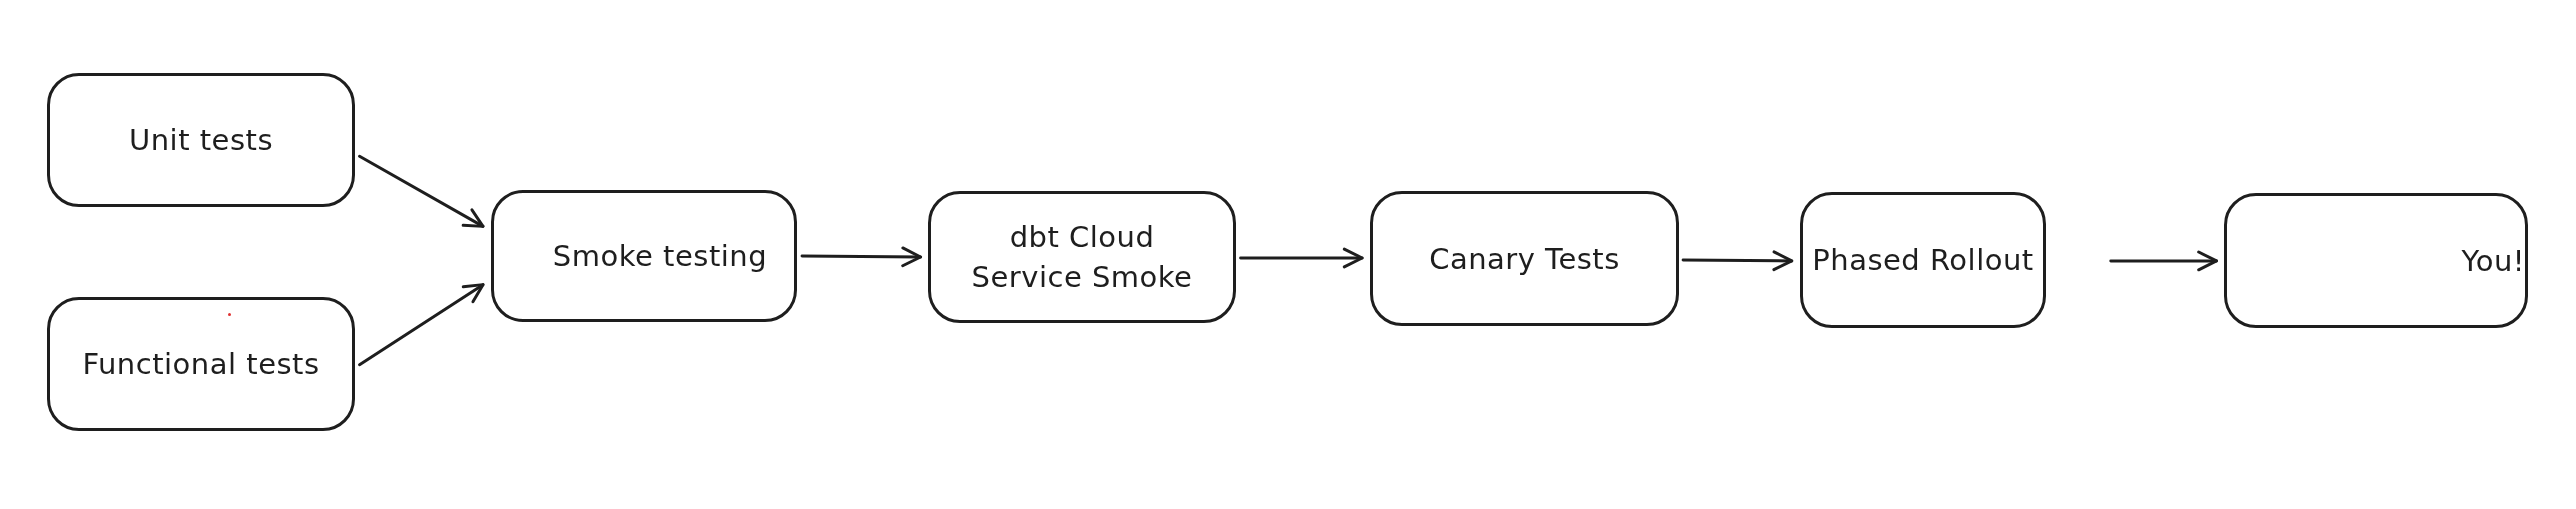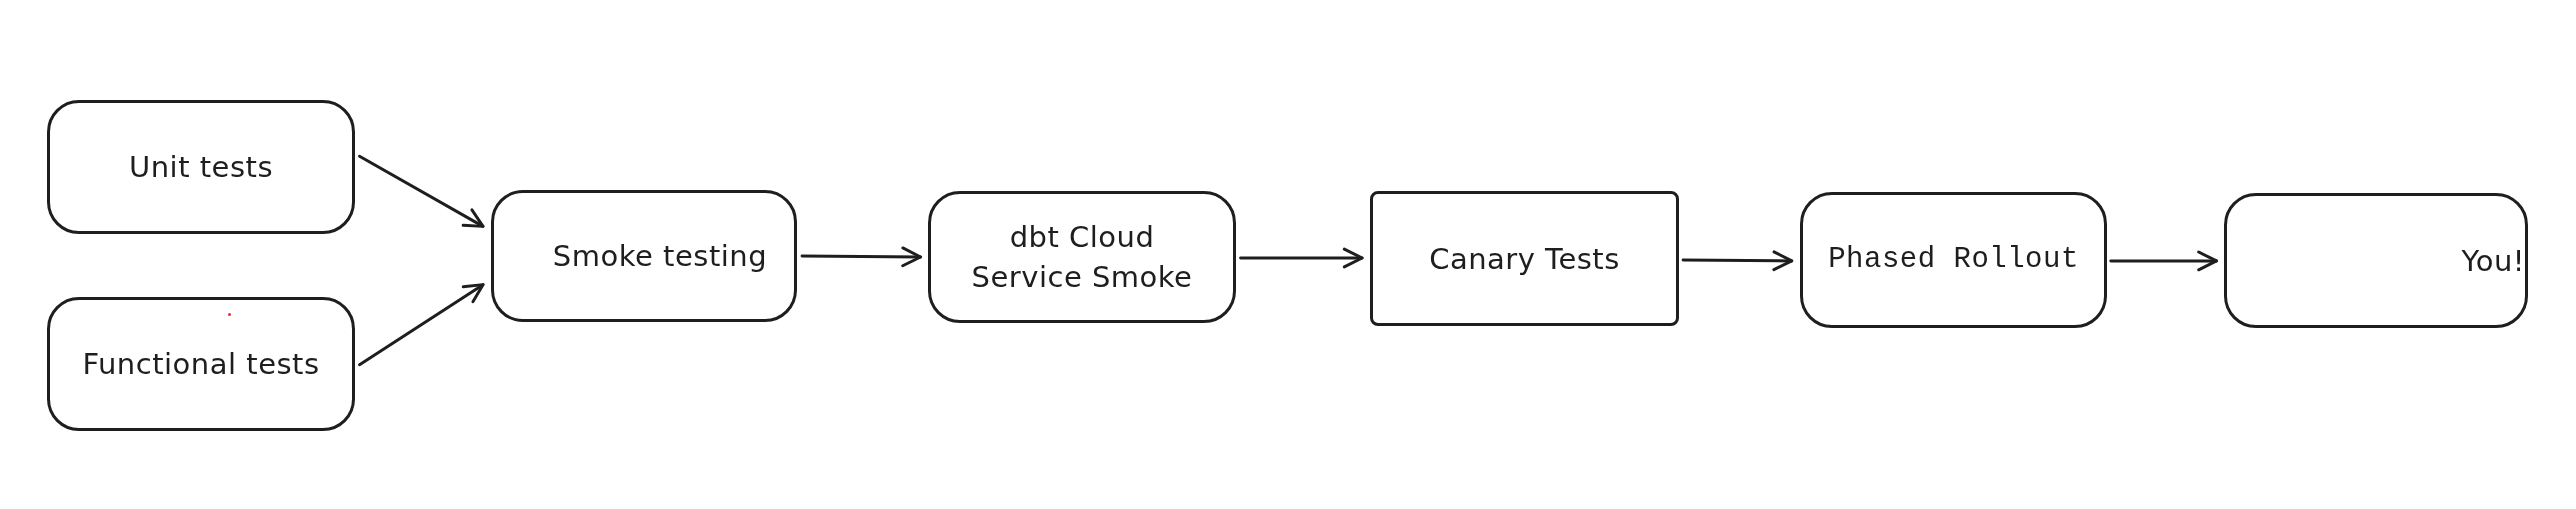--- a/index.html
+++ b/index.html
@@ -56,44 +56,44 @@
       </marker>
     </defs>
     <path d="M 364 158 L 489 229" fill="none" stroke="#1e1e1e" stroke-width="3" stroke-linecap="round" marker-end="url(#arrowhead)"></path>
     <path d="M 364 369 L 489 288" fill="none" stroke="#1e1e1e" stroke-width="3" stroke-linecap="round" marker-end="url(#arrowhead)"></path>
     <path d="M 812 259 L 932 260" fill="none" stroke="#1e1e1e" stroke-width="3" stroke-linecap="round" marker-end="url(#arrowhead)"></path>
     <path d="M 1256 261 L 1379 261" fill="none" stroke="#1e1e1e" stroke-width="3" stroke-linecap="round" marker-end="url(#arrowhead)"></path>
     <path d="M 1704 263 L 1814 264" fill="none" stroke="#1e1e1e" stroke-width="3" stroke-linecap="round" marker-end="url(#arrowhead)"></path>
     <path d="M 2137 264 L 2244 264" fill="none" stroke="#1e1e1e" stroke-width="3" stroke-linecap="round" marker-end="url(#arrowhead)"></path>
   </svg>
 
-  <div class="node" style="left:47px; top:100px; width:308px; height:134px;">
+  <div class="node" style="left:47px; top:73px; width:308px; height:134px;">
     <span class="node-label">Unit tests</span>
   </div>
 
   <div class="node" style="left:47px; top:297px; width:308px; height:134px;align-items:center;">
     <span class="node-label">Functional tests</span>
   </div>
 
   <div class="red-dot" style="left:228px; top:313px;"></div>
 
   <div class="node" style="left:491px; top:190px; width:306px; height:132px;padding-left:32px;">
     <span class="node-label">Smoke testing</span>
   </div>
 
   <div class="node" style="left:928px; top:191px; width:308px; height:132px;">
     <span class="node-label">dbt Cloud
 Service Smoke</span>
   </div>
 
-  <div class="node" style="left:1370px; top:191px; width:309px; height:135px;border-radius:8px;">
+  <div class="node" style="left:1370px; top:191px; width:309px; height:135px;">
     <span class="node-label">Canary Tests</span>
   </div>
 
-  <div class="node" style="left:1800px; top:192px; width:307px; height:136px;font-family:Liberation Mono, monospace;">
+  <div class="node" style="left:1800px; top:192px; width:246px; height:136px;">
     <span class="node-label">Phased Rollout</span>
   </div>
 
   <div class="node" style="left:2224px; top:193px; width:304px; height:135px;justify-content:flex-end;">
     <span class="node-label">You!</span>
   </div>
 
 </div>
 
 

